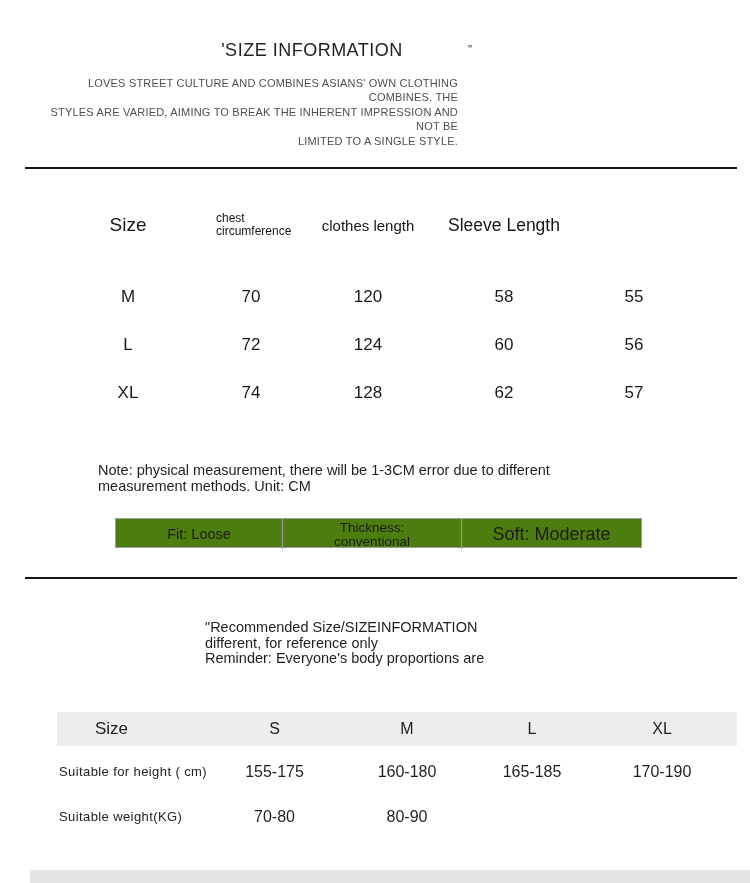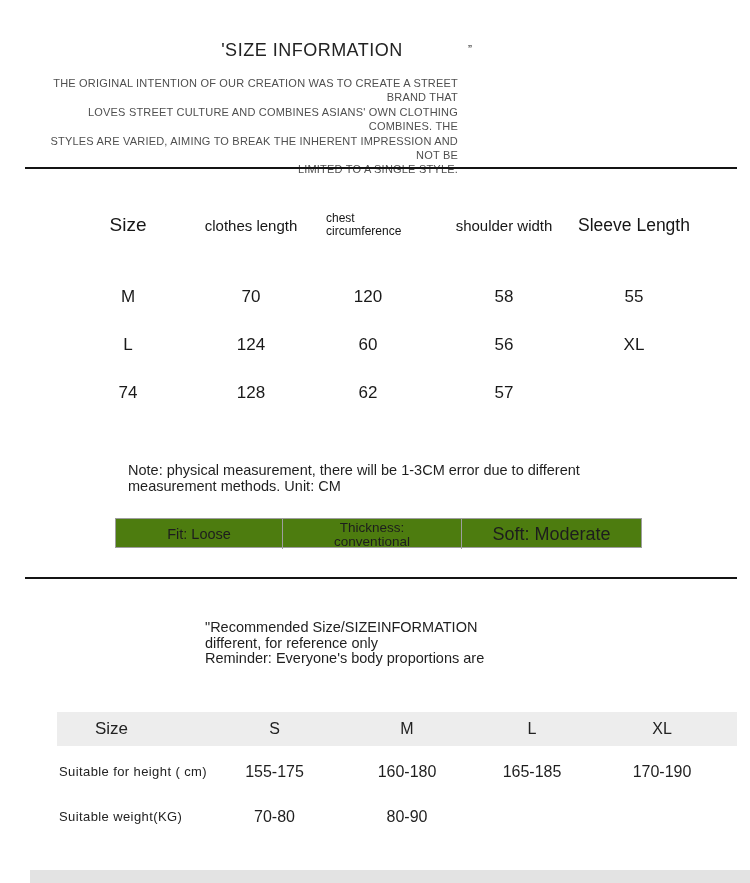--- a/index.html
+++ b/index.html
@@ -51,21 +51,21 @@
   .hcell.c2 span{display:block;width:86px;}
   .hcell.c4{font-size:17.5px;}
   .size-table .spacer{grid-column:1 / span 5;height:28px;}
   .size-table .dcell{
     display:flex;align-items:center;justify-content:center;
     height:48px;font-size:17px;color:#1a1a1a;
   }
   
   .note{
     position:absolute;top:463px;left:98px;width:580px;
-    font-size:14.5px;line-height:15.5px;color:#1f1f1f;margin-left:30px;
+    font-size:14.5px;line-height:15.5px;color:#1f1f1f;
   }
   
   .attr-row{
     position:absolute;top:518px;left:115px;width:525px;height:28px;
     display:grid;grid-template-columns:166px 179px 180px;
     border:1px solid #9e9e9e;
     background:#4d7c0f;
   }
   .attr-cell{
     display:flex;flex-direction:column;align-items:center;justify-content:center;
@@ -112,46 +112,45 @@
 <body>
 
 <div class="page">
 
   <div class="title-wrap">
     <span class="title">'SIZE INFORMATION</span>
     <span class="quote-mark">”</span>
   </div>
 
   <div class="intro">
-    <div>THE ORIGINAL INTENTION OF OUR CREATION WAS TO CREATE A STREET BRAND THAT</div>
     <div>LOVES STREET CULTURE AND COMBINES ASIANS' OWN CLOTHING COMBINES. THE</div>
     <div>STYLES ARE VARIED, AIMING TO BREAK THE INHERENT IMPRESSION AND NOT BE</div>
     <div>LIMITED TO A SINGLE STYLE.</div>
   </div>
 
   <div class="hr hr1"></div>
 
   <div class="size-table">
     <div class="hcell c0">Size</div>
-    <div class="hcell c1">clothes length</div>
     <div class="hcell c2">
         <span>chest circumference</span>
       </div>
-    <div class="hcell c3">shoulder width</div>
+    <div class="hcell c1">clothes length</div>
     <div class="hcell c4">Sleeve Length</div>
 
     <div class="spacer"></div>
 
     <div class="dcell">M</div>
     <div class="dcell">70</div>
     <div class="dcell">120</div>
     <div class="dcell">58</div>
     <div class="dcell">55</div>
 
     <div class="dcell">L</div>
+    <div class="dcell">72</div>
     <div class="dcell">124</div>
     <div class="dcell">60</div>
     <div class="dcell">56</div>
 
     <div class="dcell">XL</div>
     <div class="dcell">74</div>
     <div class="dcell">128</div>
     <div class="dcell">62</div>
     <div class="dcell">57</div>
   </div>

